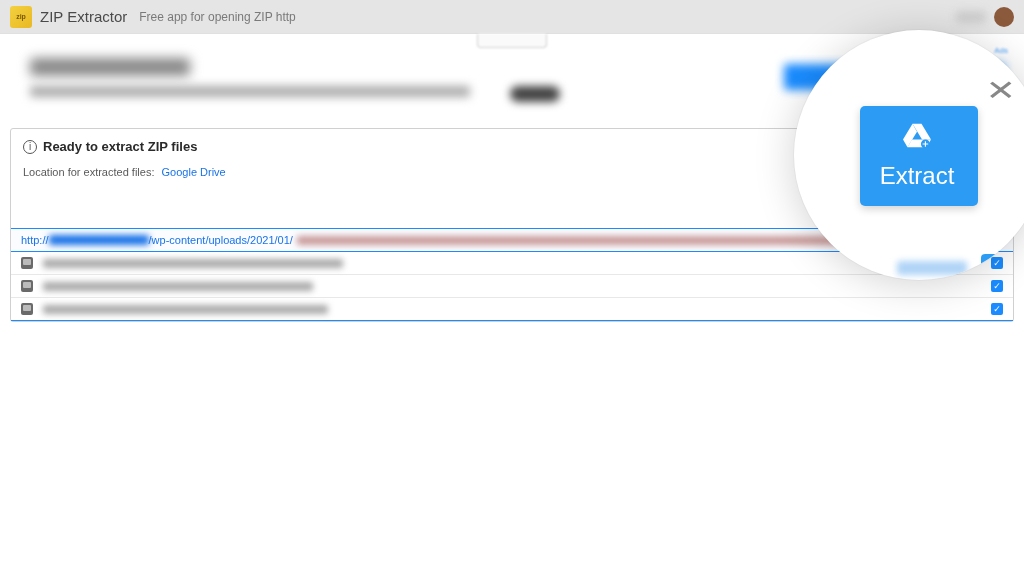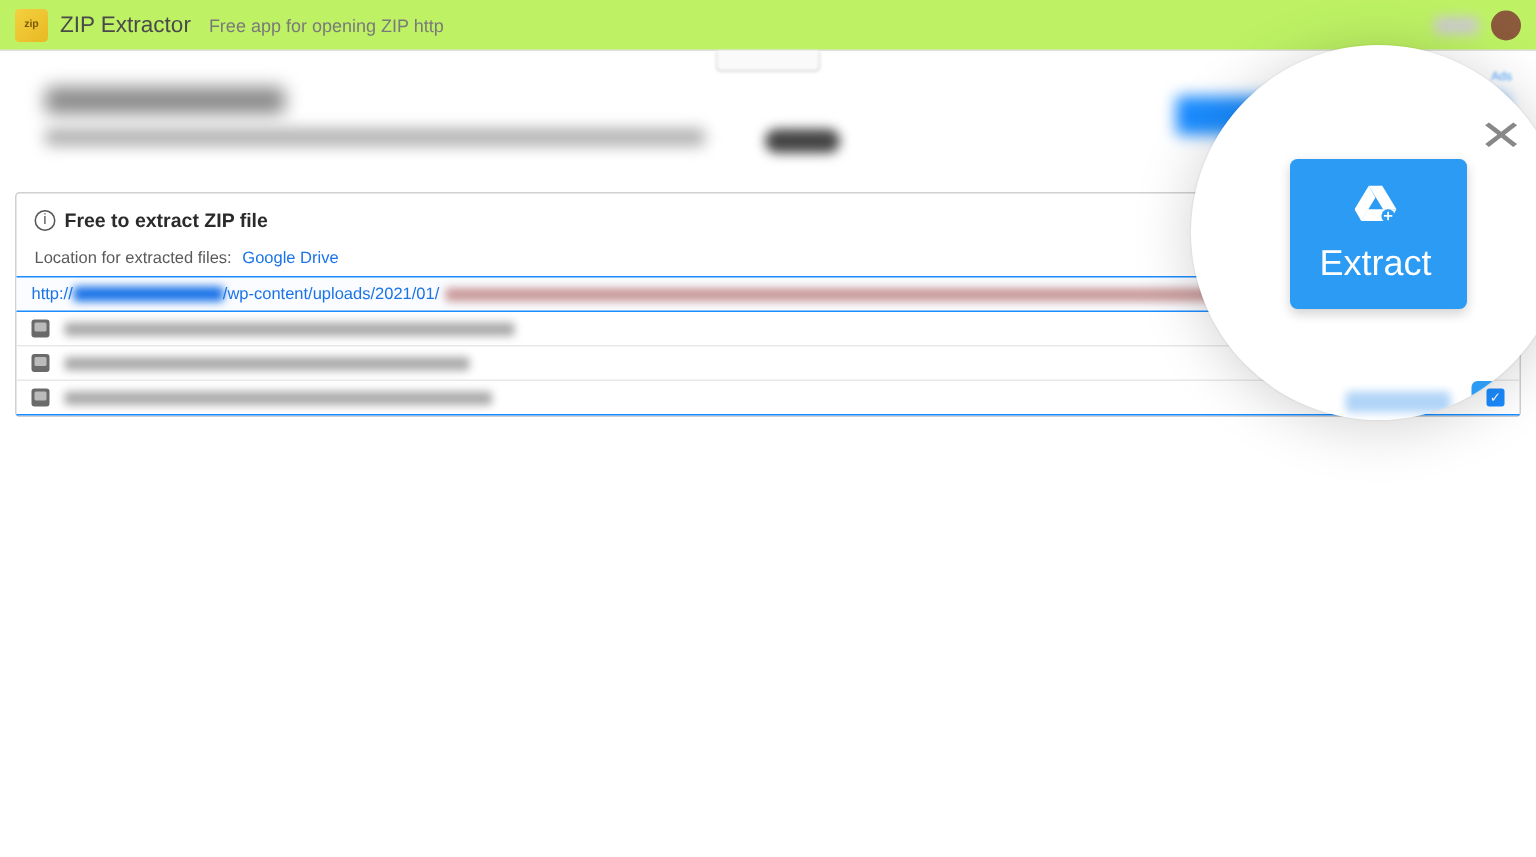--- a/index.html
+++ b/index.html
@@ -14,21 +14,21 @@
       height: 571px;
       overflow: hidden;
       position: relative;
     }
     
     .header {
       display: flex;
       align-items: center;
       padding: 6px 10px;
       border-bottom: 1px solid #e0e0e0;
-      background: #bef264;
+      background: #e5e5e5;
       height: 34px;
     }
     .app-icon {
       width: 22px;
       height: 22px;
       background: linear-gradient(135deg, #f4d03f 0%, #e8b923 100%);
       border-radius: 3px;
       margin-right: 8px;
       position: relative;
       display: flex;
@@ -190,20 +190,21 @@
     
     .archive-row {
       border-top: 1px solid #1a8cff;
       border-bottom: 1px solid #1a8cff;
       padding: 4px 10px;
       display: flex;
       align-items: center;
       background: #fafcff;
       font-size: 11px;
       color: #1a73e8;
+      margin-top: 44px;
     }
     .archive-row .blur-seg {
       height: 10px;
       background: #1a73e8;
       filter: blur(3px);
       border-radius: 2px;
       display: inline-block;
     }
     .archive-row .text-part {
       color: #1a73e8;
@@ -383,21 +384,21 @@
   <div class="ad-heading-blur"></div>
   <div class="ad-text-blur"></div>
   <div class="ad-pill-blur"></div>
   <div class="ad-button-blur"></div>
 </div>
 
 <div class="main-panel">
   <div class="panel-header">
     <div class="ready-row">
       <div class="info-icon">i</div>
-      <div class="ready-text">Free to extract ZIP file</div>
+      <div class="ready-text">Ready to extract ZIP files</div>
     </div>
     <div class="location-row">
       <span>Location for extracted files:</span>
       <span class="location-link">Google Drive</span>
     </div>
   </div>
 
   <button class="extract-btn">
     <span>Extract</span>
   </button>

